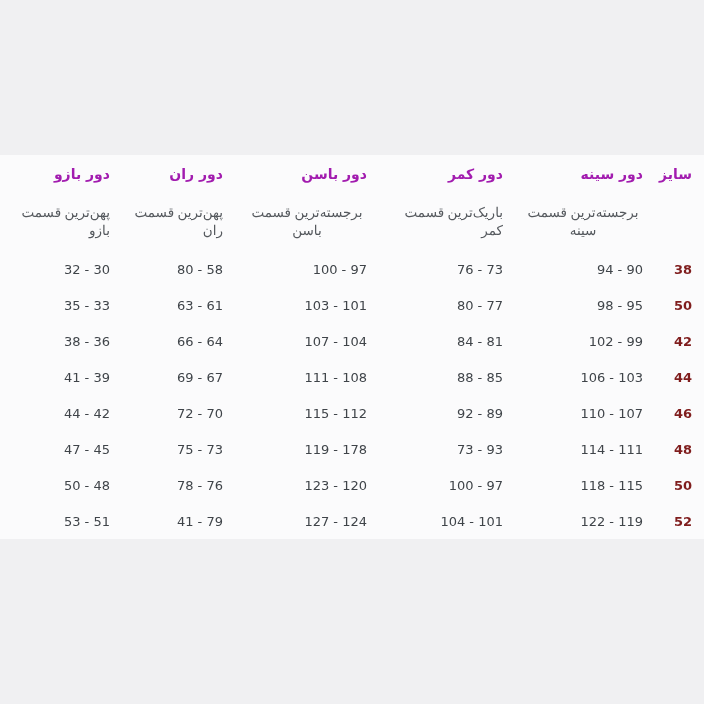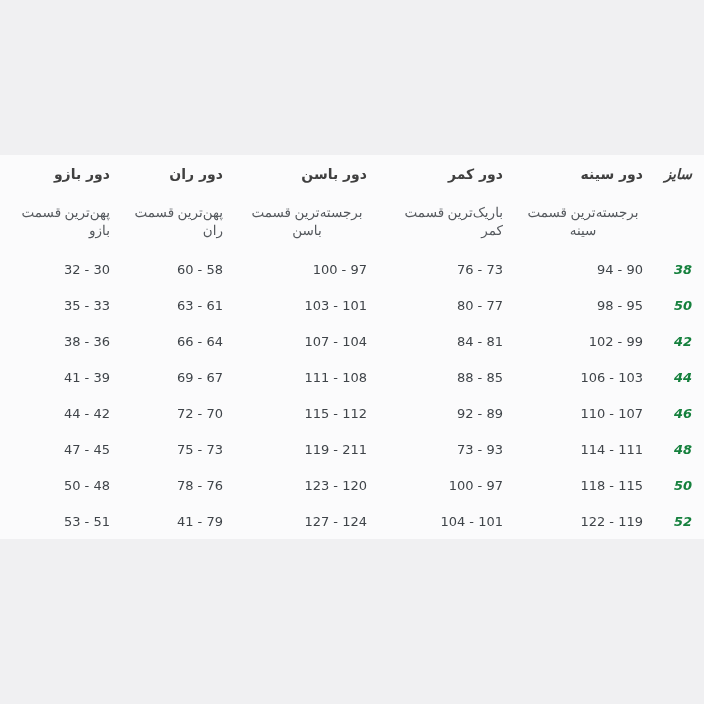--- a/index.html
+++ b/index.html
@@ -33,45 +33,45 @@
   col.col-chest { width: 140px; }
   col.col-waist { width: 136px; }
   col.col-hip   { width: 144px; }
   col.col-thigh { width: 113px; }
   col.col-arm   { width: auto; }
 
   tr.labels-row th {
     height: 38px;
     font-size: 14px;
     font-weight: 700;
-    color: #404040;
+    color: #a21caf;
     padding-left: 35px;
   }
   tr.desc-row th { height: 58px; }
   .desc-text {
     display: inline-block;
     font-size: 13.5px;
     line-height: 1.35;
     color: #54585d;
     font-family: Liberation Serif, serif;
   }
   .desc-chest, .desc-hip { max-width: 120px; text-align: center; }
   .desc-waist { max-width: 112px; }
   .desc-thigh { max-width: 97px; }
   .desc-arm   { max-width: 101px; }
 
   tbody td {
     height: 36px;
     font-size: 13px;
     color: #3f4449;
   }
-  th.c-size, td.c-size { padding-right: 12px; font-style: italic; }
+  th.c-size, td.c-size { padding-right: 12px; }
   tbody td.c-size {
     font-weight: 700;
-    color: #15803d;
+    color: #7f1d1d;
   }
 </style>
 </head>
 <body>
 
 <div class="page">
   <div class="panel">
     <table class="size-table" dir="rtl">
       <colgroup>
           <col class="col-size">
@@ -98,21 +98,21 @@
             <th class="c-thigh"><span class="desc-text desc-thigh">پهن‌ترین قسمت ران</span></th>
             <th class="c-arm"><span class="desc-text desc-arm">پهن‌ترین قسمت بازو</span></th>
           </tr>
       </thead>
       <tbody>
           <tr>
             <td class="c-size">38</td>
             <td class="c-chest">90 - 94</td>
             <td class="c-waist">73 - 76</td>
             <td class="c-hip">97 - 100</td>
-            <td class="c-thigh">58 - 60</td>
+            <td class="c-thigh">58 - 80</td>
             <td class="c-arm">30 - 32</td>
           </tr>
           <tr>
             <td class="c-size">50</td>
             <td class="c-chest">95 - 98</td>
             <td class="c-waist">77 - 80</td>
             <td class="c-hip">101 - 103</td>
             <td class="c-thigh">61 - 63</td>
             <td class="c-arm">33 - 35</td>
           </tr>
@@ -137,21 +137,21 @@
             <td class="c-chest">107 - 110</td>
             <td class="c-waist">89 - 92</td>
             <td class="c-hip">112 - 115</td>
             <td class="c-thigh">70 - 72</td>
             <td class="c-arm">42 - 44</td>
           </tr>
           <tr>
             <td class="c-size">48</td>
             <td class="c-chest">111 - 114</td>
             <td class="c-waist">93 - 73</td>
-            <td class="c-hip">211 - 119</td>
+            <td class="c-hip">178 - 119</td>
             <td class="c-thigh">73 - 75</td>
             <td class="c-arm">45 - 47</td>
           </tr>
           <tr>
             <td class="c-size">50</td>
             <td class="c-chest">115 - 118</td>
             <td class="c-waist">97 - 100</td>
             <td class="c-hip">120 - 123</td>
             <td class="c-thigh">76 - 78</td>
             <td class="c-arm">48 - 50</td>

